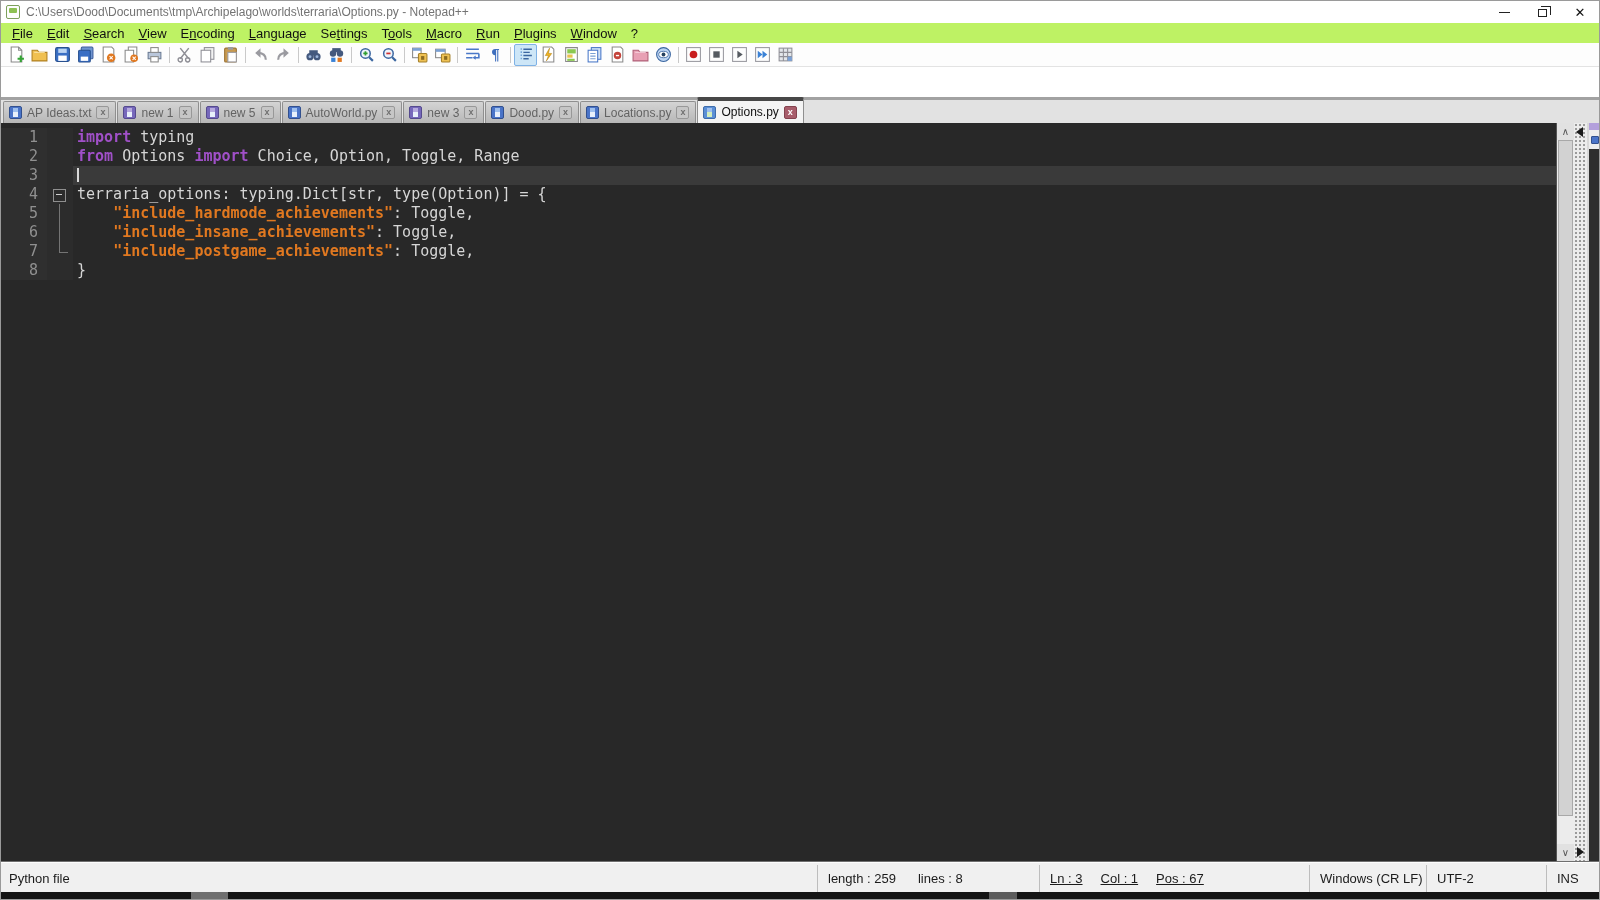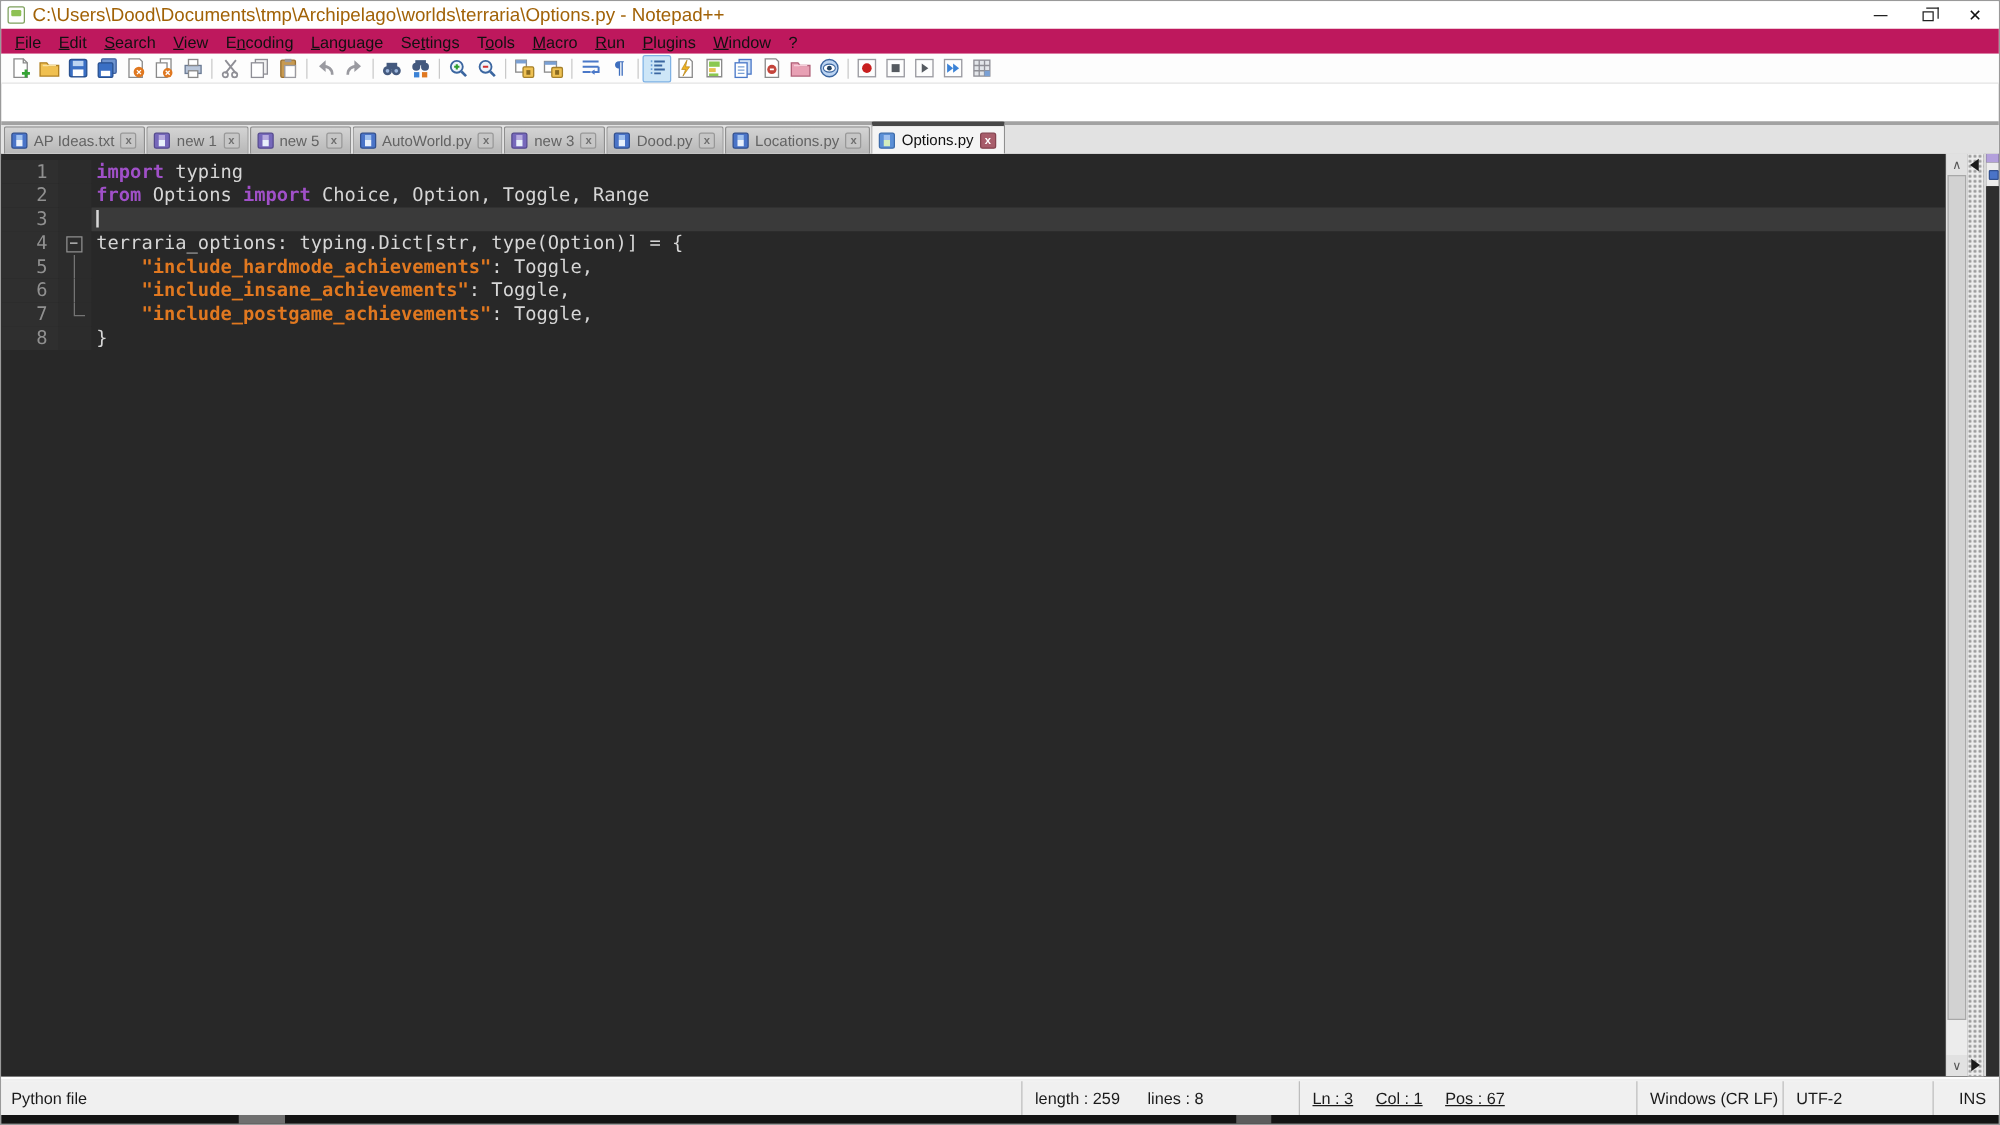--- a/index.html
+++ b/index.html
@@ -4,30 +4,30 @@
 <style>
   * { margin:0; padding:0; box-sizing:border-box; }
   html,body { width:1600px; height:900px; overflow:hidden; background:#000; }
   body { font-family:"Liberation Sans", sans-serif; }
   .window { width:1600px; height:900px; display:flex; flex-direction:column; background:#fff; border:1px solid #9a9a9a; }
 
   
   .titlebar { height:22px; background:#fff; display:flex; align-items:center; flex:0 0 auto; }
   .npp-icon { width:14px; height:14px; margin:0 6px 0 5px; position:relative; background:#fdfdfd; border:1px solid #7da05c; border-radius:2px; }
   .npp-icon::before { content:""; position:absolute; left:2px; top:2px; right:2px; height:5px; background:#8dc153; border-radius:1px; }
-  .title-text { font-size:15px; color:#a16207; white-space:nowrap; }
+  .title-text { font-size:12px; color:#737373; white-space:nowrap; }
   .win-controls { margin-left:auto; display:flex; height:100%; }
   .win-btn { width:38px; height:100%; display:flex; align-items:center; justify-content:center; color:#222; font-size:12px; }
   .min-glyph { width:11px; height:1px; background:#222; display:block; }
   .restore-glyph { width:9px; height:8px; border:1px solid #222; background:#fff; position:relative; display:block; margin-top:2px; }
   .restore-glyph::before { content:""; position:absolute; left:2px; top:-4px; width:9px; height:8px; border:1px solid #222; border-bottom:none; border-left:none; }
   .close-glyph { font-size:13px; line-height:13px; color:#111; }
 
   
-  .menubar { height:20px; background:#be185d; display:flex; align-items:center; padding-left:4px; flex:0 0 auto; }
+  .menubar { height:20px; background:#bef264; display:flex; align-items:center; padding-left:4px; flex:0 0 auto; }
   .menu-item { font-size:13px; color:#111; padding:1px 7px; cursor:default; }
   .menu-item u { text-decoration:underline; }
 
   
   .toolbar { height:24px; background:#fdfdfd; display:flex; align-items:center; padding-left:4px; flex:0 0 auto; border-bottom:1px solid #e3e3e3; }
   .tbtn { width:23px; height:22px; display:flex; align-items:center; justify-content:center; border-radius:2px; }
   .tbtn.active { background:#cde6f7; border:1px solid #7fb2e5; }
   .tbtn svg { width:17px; height:17px; }
   .tb-sep { width:1px; height:16px; background:#c9c9c9; margin:0 3px; }
   .pilcrow { font-size:14px; font-weight:bold; color:#3f6fbe; font-family:"DejaVu Serif", serif; }
@@ -81,21 +81,21 @@
 
   
   .status-border { height:4px; background:linear-gradient(180deg,#6f6f6f 0 1px,#fdfdfd 1px 2px,#f0f0f0 2px); flex:0 0 auto; }
   .statusbar { height:27px; background:#f0f0f0; display:flex; align-items:center; font-size:13px; color:#1b1b1b; flex:0 0 auto; }
   .sb-sec { height:100%; display:flex; align-items:center; border-left:1px solid #bdbdbd; padding-left:10px; gap:22px; white-space:nowrap; }
   .sb-doctype { flex:1 1 auto; border-left:none; padding-left:8px;align-items:center; }
   .sb-lenlines { width:222px; flex:0 0 auto; }
   .sb-pos { width:270px; flex:0 0 auto; gap:18px;text-decoration:underline; }
   .sb-eol { width:117px; flex:0 0 auto; }
   .sb-enc { width:120px; flex:0 0 auto; }
-  .sb-ins { width:53px; flex:0 0 auto;justify-content:center; }
+  .sb-ins { width:53px; flex:0 0 auto; }
 
   
   .bottomstrip { height:7px; background:#141414; position:relative; flex:0 0 auto; }
   .bs-seg1 { position:absolute; left:190px; width:37px; top:0; bottom:0; background:#6f6f6f; }
   .bs-seg2 { position:absolute; left:988px; width:28px; top:0; bottom:0; background:#5c5c5c; }
 </style>
 </head>
 <body>
 
 <div class="window">

